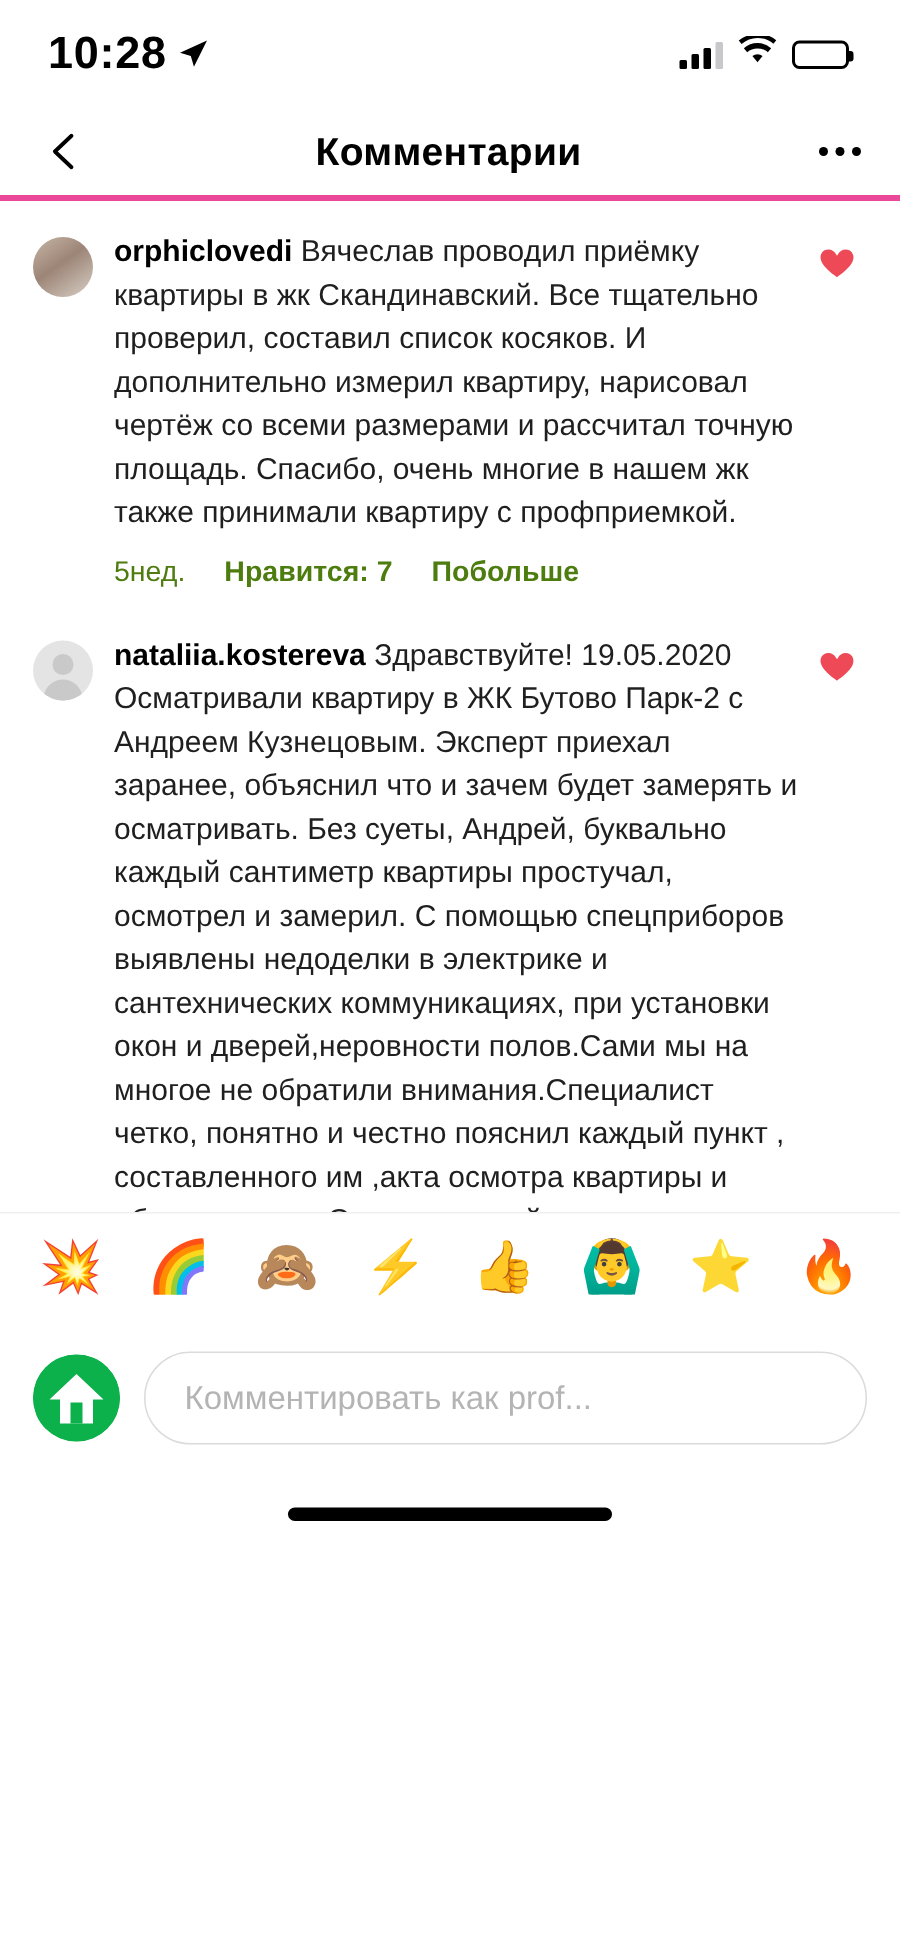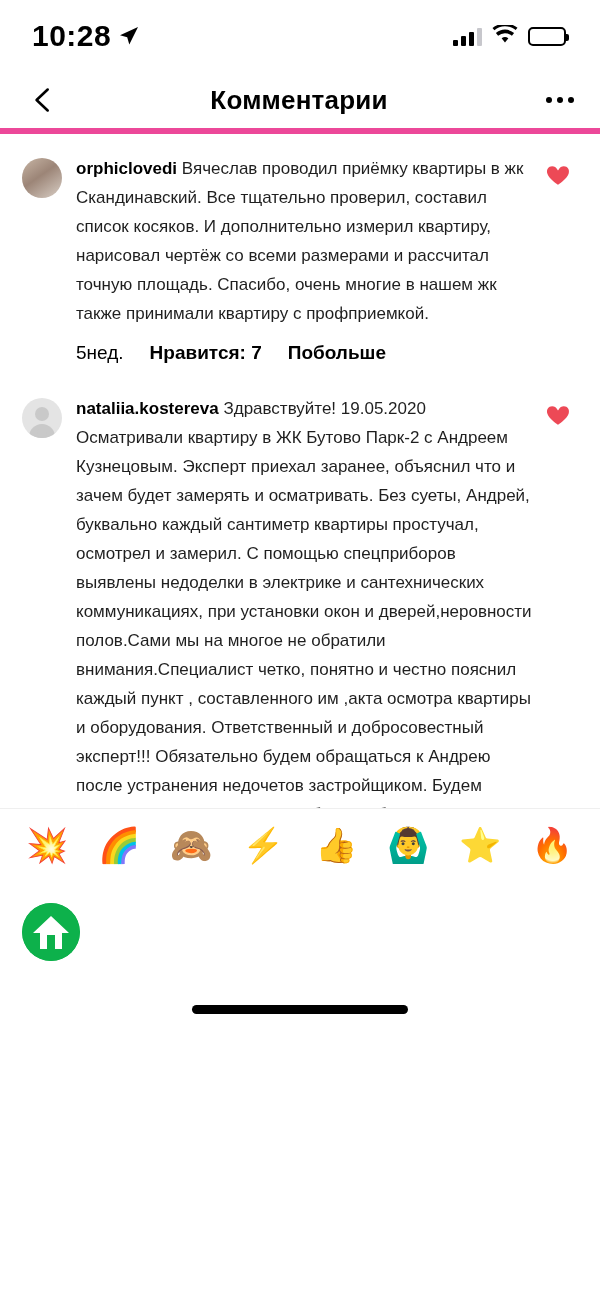--- a/index.html
+++ b/index.html
@@ -89,21 +89,21 @@
   }
 
   
   .navbar {
     height: 62px;
     flex: 0 0 62px;
     display: flex;
     align-items: center;
     justify-content: space-between;
     padding: 0 26px;
-    border-bottom: 6px solid #ec4899;
+    border-bottom: 4px solid #ec4899;
     background: #fff;
   }
   .nav-title {
     font-size: 26px;
     font-weight: bold;
     color: #000;
     letter-spacing: 0.2px;
   }
   .back-chevron {
     width: 34px; height: 34px;
@@ -159,39 +159,39 @@
     background: #c9c9c9;
   }
   .avatar.img1 { background: linear-gradient(145deg,#c8b6a6 0%, #9c8577 45%, #d9cfc6 100%); }
   .c-body {
     flex: 1 1 auto;
     padding-left: 14px;
     padding-right: 10px;
     min-width: 0;
   }
   .c-text {
-    font-size: 17px;
+    font-size: 20px;
     line-height: 29px;
     color: #1f1f1f;
     word-wrap: break-word;
   }
   .c-user {
     font-weight: bold;
     color: #000;
   }
   .c-meta {
     display: flex;
     gap: 26px;
     align-items: center;
     margin-top: 14px;
     margin-bottom: 4px;
   }
   .c-meta span {
     font-size: 19px;
-    color: #000000;
+    color: #4d7c0f;
     font-weight: 600;
   }
   .c-meta .time { font-weight: 400; }
   .like {
     flex: 0 0 32px;
     margin-top: 8px;
     display: flex;
     align-items: flex-start;
     justify-content: center;
   }
@@ -357,19 +357,22 @@
   </div>
 
   <div class="compose">
     <div class="me-avatar">
       <svg viewBox="0 0 58 58" width="58" height="58">
         <circle cx="29" cy="29" r="29" fill="#0db14b"></circle>
         <path d="M29 13 L47 30 H40 V46 H18 V30 H11 Z" fill="#ffffff"></path>
         <rect x="25" y="32" width="8" height="14" fill="#0db14b"></rect>
       </svg>
     </div>
+    <div class="input-wrap">
+      <input type="text" placeholder="Комментировать как prof..." style="">
+    </div>
   </div>
 
   <div class="home-area">
     <div class="home-bar"></div>
   </div>
 
 </div>
 
 </body></html>

